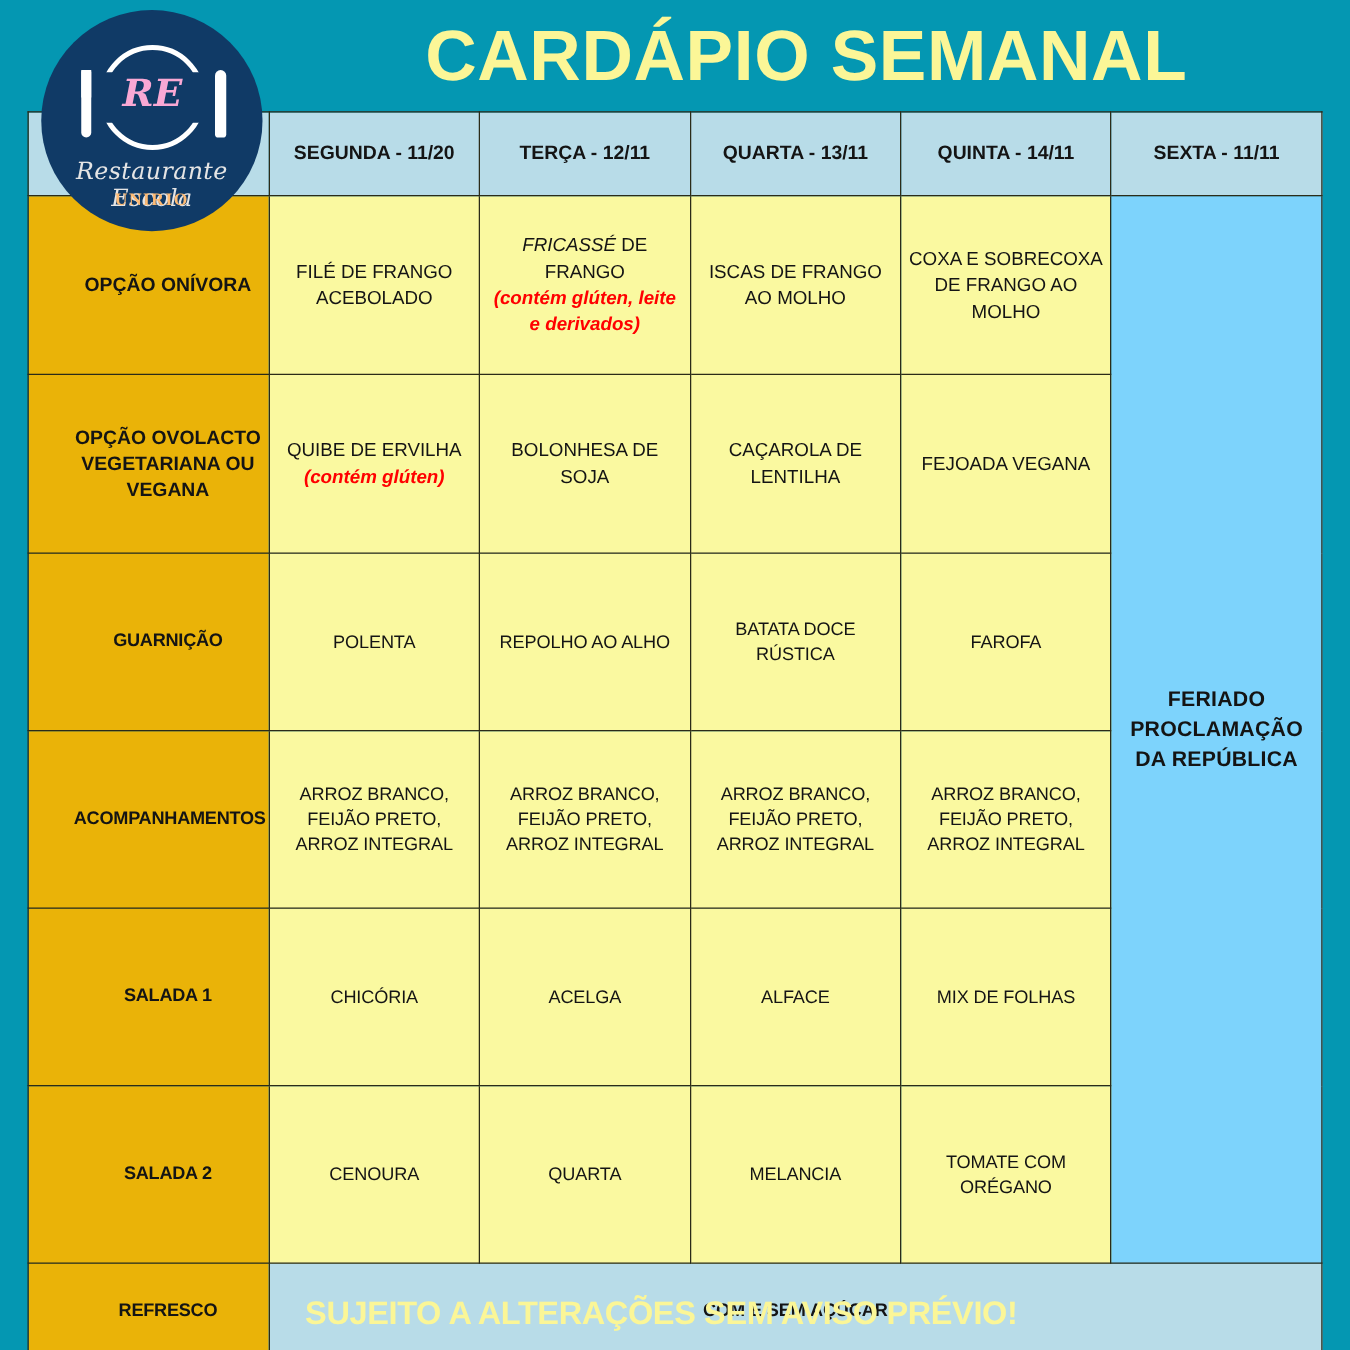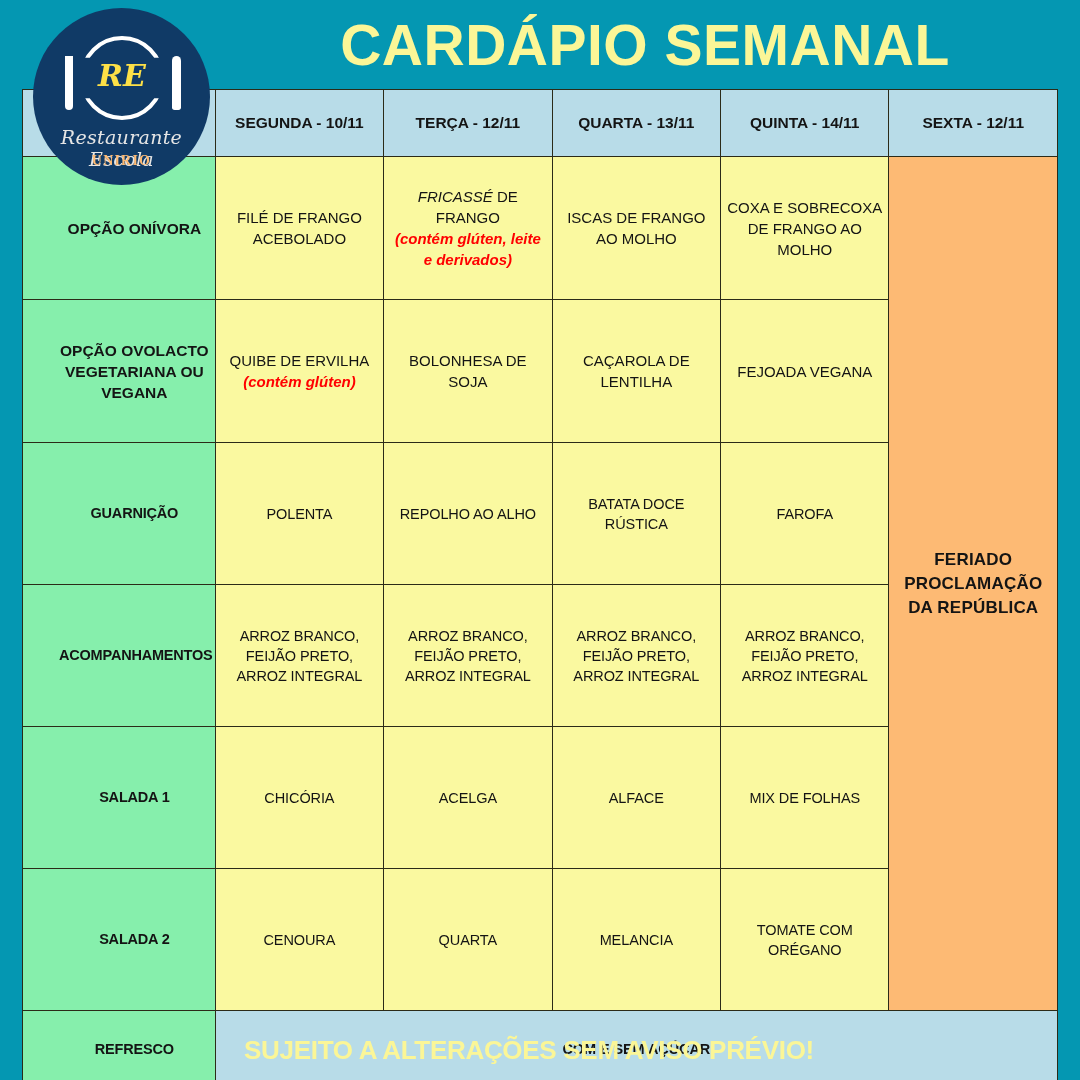--- a/index.html
+++ b/index.html
@@ -69,21 +69,21 @@
     box-sizing: border-box;
     clip-path: polygon(0 0, 100% 0, 100% 22%, 55% 22%, 55% 78%, 100% 78%, 100% 100%, 0 100%, 0 78%, 45% 78%, 45% 22%, 0 22%);
     opacity: 0;
   }
   .logo-re {
     position: absolute;
     left: 47px;
     top: 50px;
     width: 84px;
     text-align: center;
-    color: #fde047;
+    color: #f9a8d4;
     font-family: "DejaVu Serif", serif;
     font-style: italic;
     font-size: 30px;
     font-weight: bold;
   }
   .logo-fork, .logo-knife {
     position: absolute;
     background: #ffffff;
   }
   .logo-fork {
@@ -149,21 +149,21 @@
 
   td.head {
     background: #b8dce8;
     height: 58px;
     font-size: 14.5px;
     font-weight: bold;
     letter-spacing: -0.2px;
     white-space: nowrap;
   }
   td.rowlabel {
-    background: #86efac;
+    background: #eab308;
     font-size: 14.5px;
     font-weight: bold;
     letter-spacing: -0.2px;
     line-height: 19px;
     padding-left: 36px;
   }
   td.cell {
     background: #faf9a0;
     font-size: 14.5px;
     line-height: 20px;
@@ -171,21 +171,21 @@
   }
   td.cell-wide { font-size: 15px; line-height: 21px; letter-spacing: 0; }
   td.rowlabel-wide { font-size: 15.5px; line-height: 21px; letter-spacing: 0; }
   td.head-wide { font-size: 15.5px; letter-spacing: 0; }
 
   tr.r1 td, tr.r2 td { height: 134px; }
   tr.r3 td, tr.r4 td, tr.r5 td, tr.r6 td { height: 133px; }
   tr.r7 td { height: 68px; }
 
   td.holiday {
-    background: #fdba74;
+    background: #7dd3fc;
     font-size: 17px;
     font-weight: bold;
     line-height: 24px;
     letter-spacing: 0.2px;
   }
   td.refresco-value {
     background: #b8dce8;
     font-size: 14.5px;
     font-weight: bold;
     letter-spacing: -0.1px;
@@ -238,25 +238,25 @@
     <col class="col-label">
       <col class="col-day">
       <col class="col-day">
     <col class="col-day">
       <col class="col-day">
       <col class="col-day">
   </colgroup>
   <tbody>
     <tr class="r0">
       <td class="head"></td>
-      <td class="head head-wide">SEGUNDA - 10/11</td>
+      <td class="head head-wide">SEGUNDA - 11/20</td>
       <td class="head head-wide">TERÇA - 12/11</td>
       <td class="head head-wide">QUARTA - 13/11</td>
       <td class="head head-wide">QUINTA - 14/11</td>
-      <td class="head head-wide">SEXTA - 12/11</td>
+      <td class="head head-wide">SEXTA - 11/11</td>
     </tr>
 
     <tr class="r1">
       <td class="rowlabel rowlabel-wide">OPÇÃO ONÍVORA</td>
       <td class="cell cell-wide">FILÉ DE FRANGO ACEBOLADO</td>
       <td class="cell cell-wide"><span class="italic-term">FRICASSÉ</span><span> DE FRANGO</span><span class="allergen">(contém glúten, leite e derivados)</span></td>
       <td class="cell cell-wide">ISCAS DE FRANGO AO MOLHO</td>
       <td class="cell cell-wide">COXA E SOBRECOXA DE FRANGO AO MOLHO</td>
       <td class="holiday" rowspan="6">FERIADO PROCLAMAÇÃO DA REPÚBLICA</td>
     </tr>

